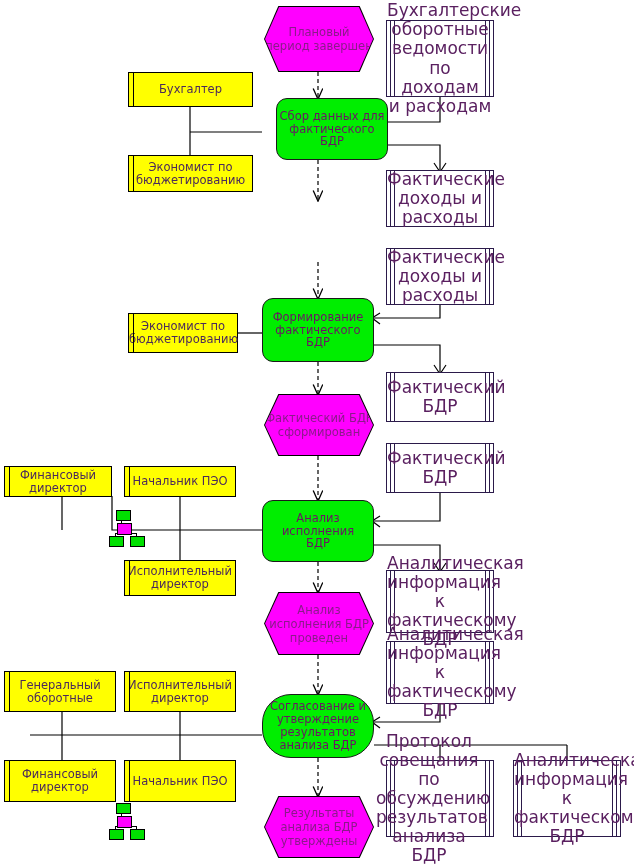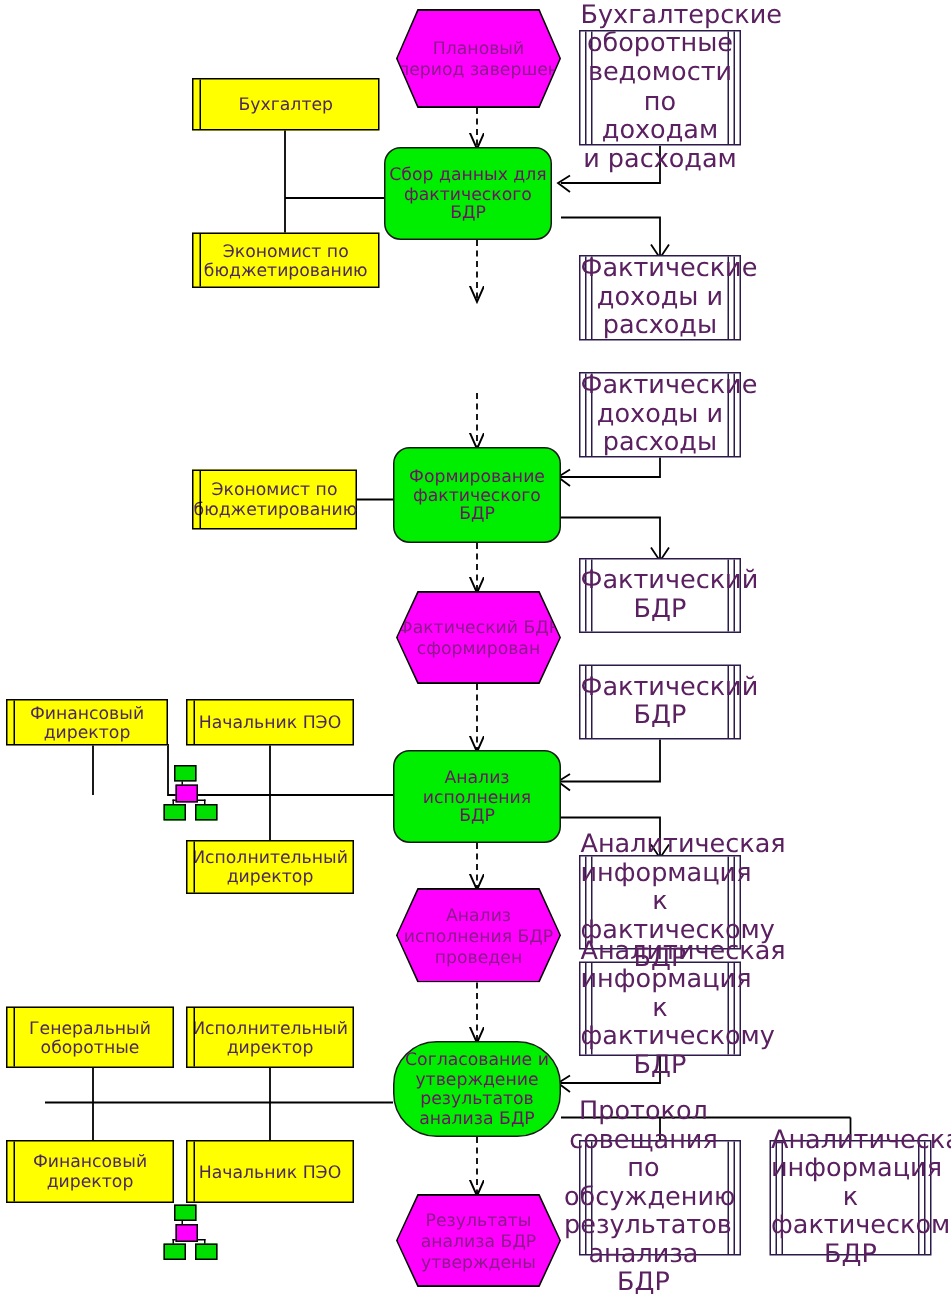--- a/index.html
+++ b/index.html
@@ -171,21 +171,21 @@
 
   <div class="event-wrap" style="left:264px;top:796px;width:110px;height:62px;">
     <div class="hexborder"></div>
     <div class="hexfill">
         <span class="txt">Результаты
 анализа БДР
 утверждены</span>
       </div>
   </div>
 
-  <div class="node func" style="left:256px;top:98px;width:112px;height:62px;align-items:center;">
+  <div class="node func" style="left:276px;top:98px;width:112px;height:62px;align-items:center;">
     <span class="txt">Сбор данных для
 фактического
 БДР</span>
   </div>
   <div class="node func" style="left:262px;top:298px;width:112px;height:64px;">
     <span class="txt">Формирование
 фактического
 БДР</span>
   </div>
   <div class="node func" style="left:262px;top:500px;width:112px;height:62px;">
@@ -193,21 +193,21 @@
 исполнения
 БДР</span>
   </div>
   <div class="node func" style="left:262px;top:694px;width:112px;height:64px;border-radius:29px;">
     <span class="txt">Согласование и
 утверждение
 результатов
 анализа БДР</span>
   </div>
 
-  <div class="node org" style="left:128px;top:52px;width:125px;height:35px;">
+  <div class="node org" style="left:128px;top:72px;width:125px;height:35px;">
     <span class="txt">Бухгалтер</span>
   </div>
   <div class="node org" style="left:128px;top:155px;width:125px;height:37px;">
     <span class="txt">Экономист по
 бюджетированию</span>
   </div>
   <div class="node org" style="left:128px;top:313px;width:110px;height:40px;">
     <span class="txt">Экономист по
 бюджетированию</span>
   </div>

